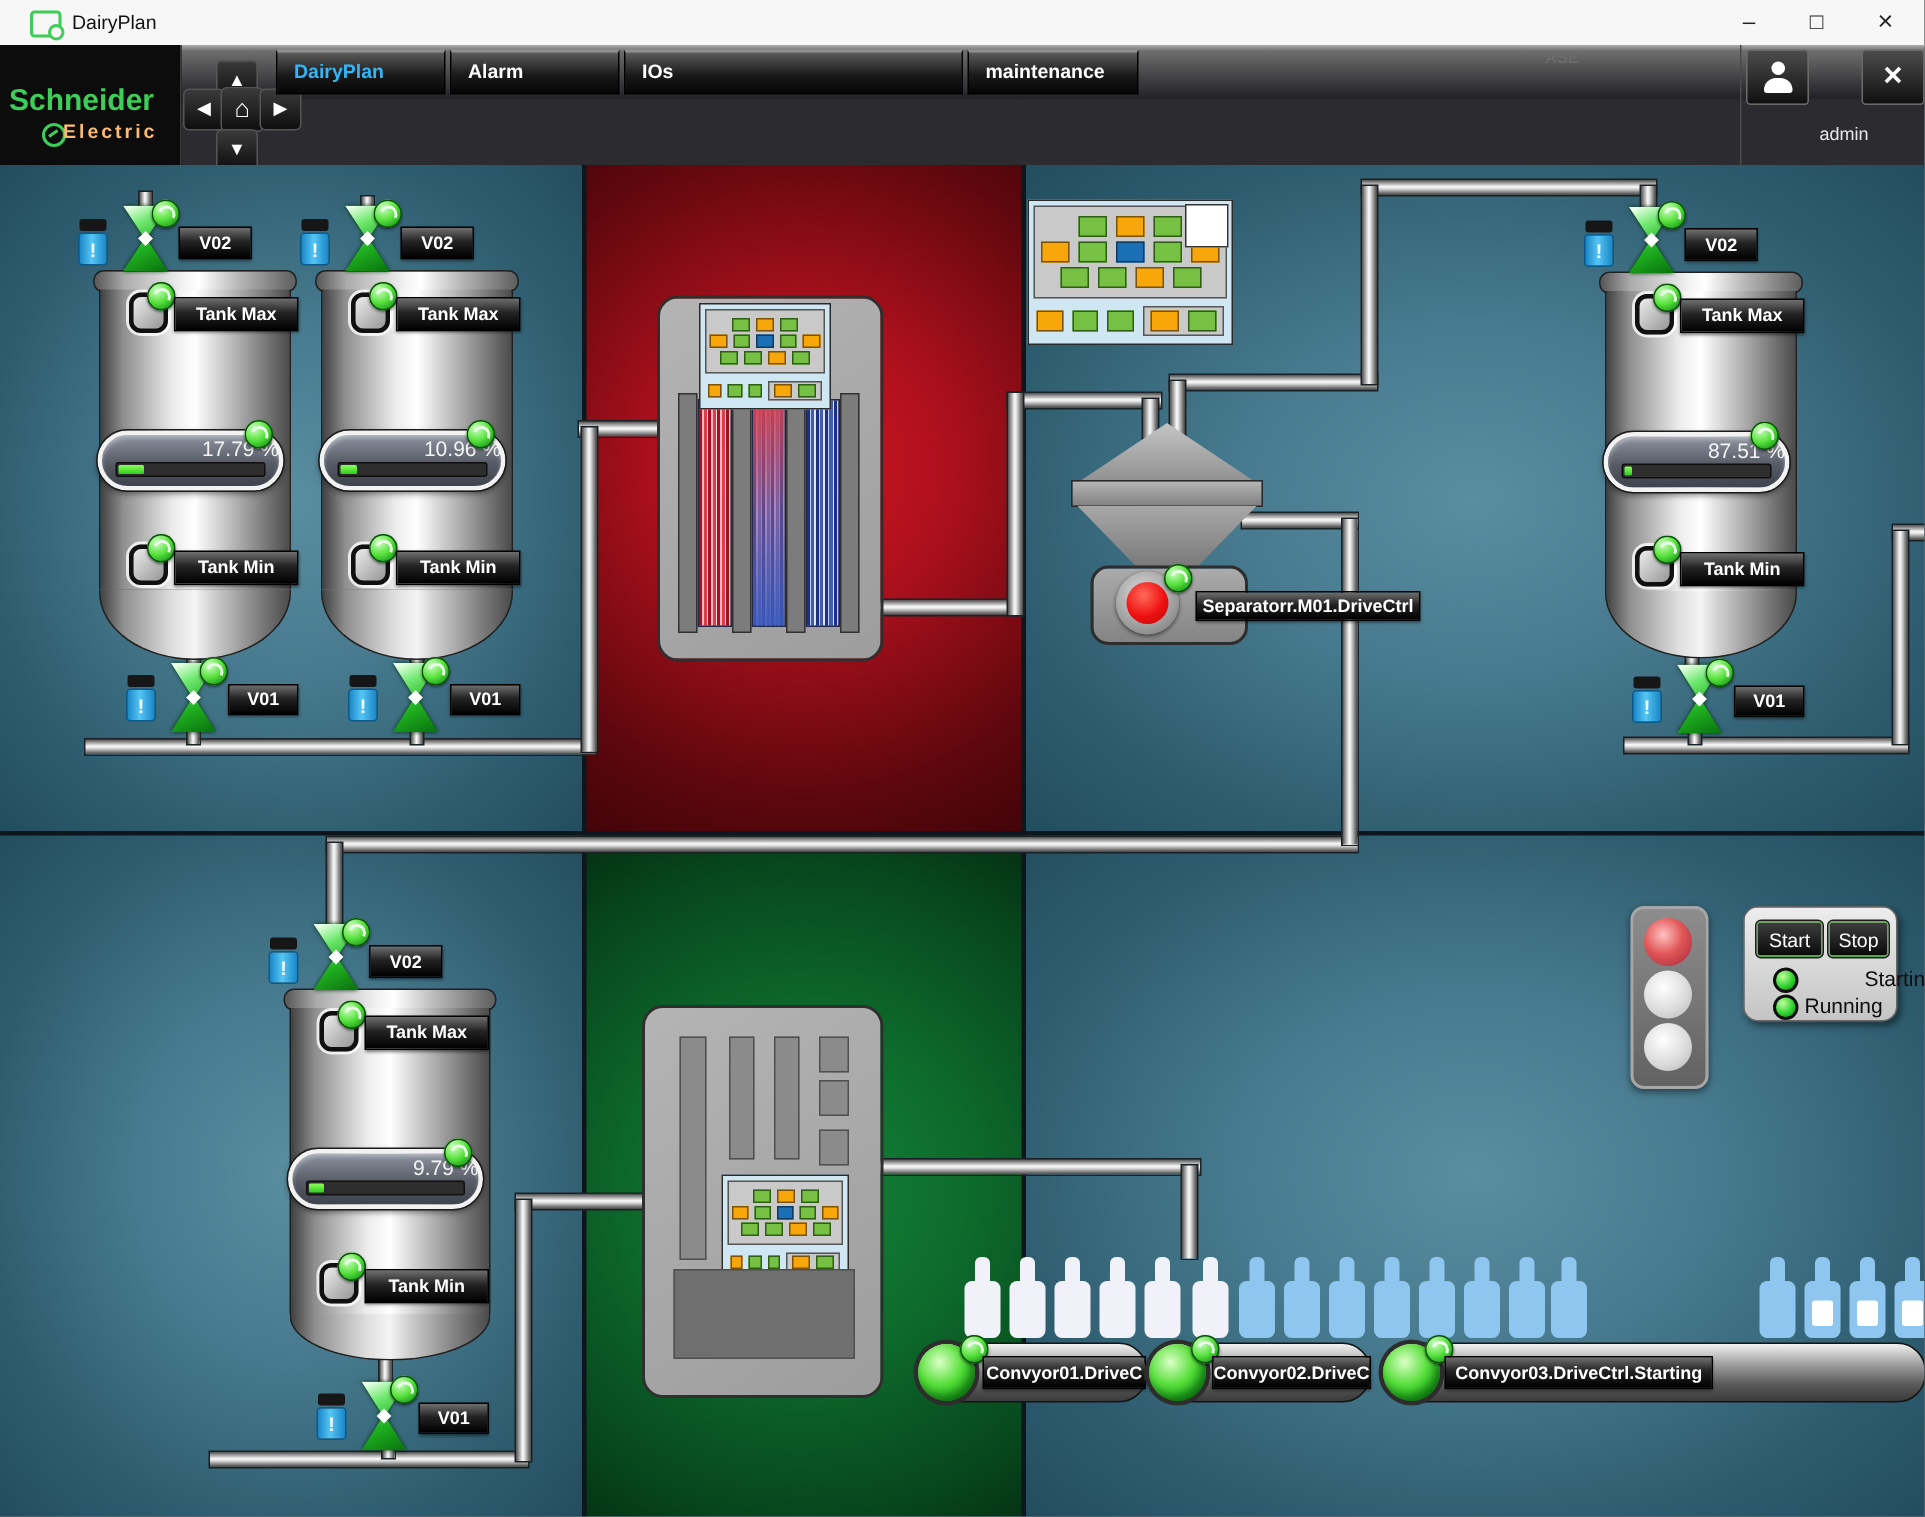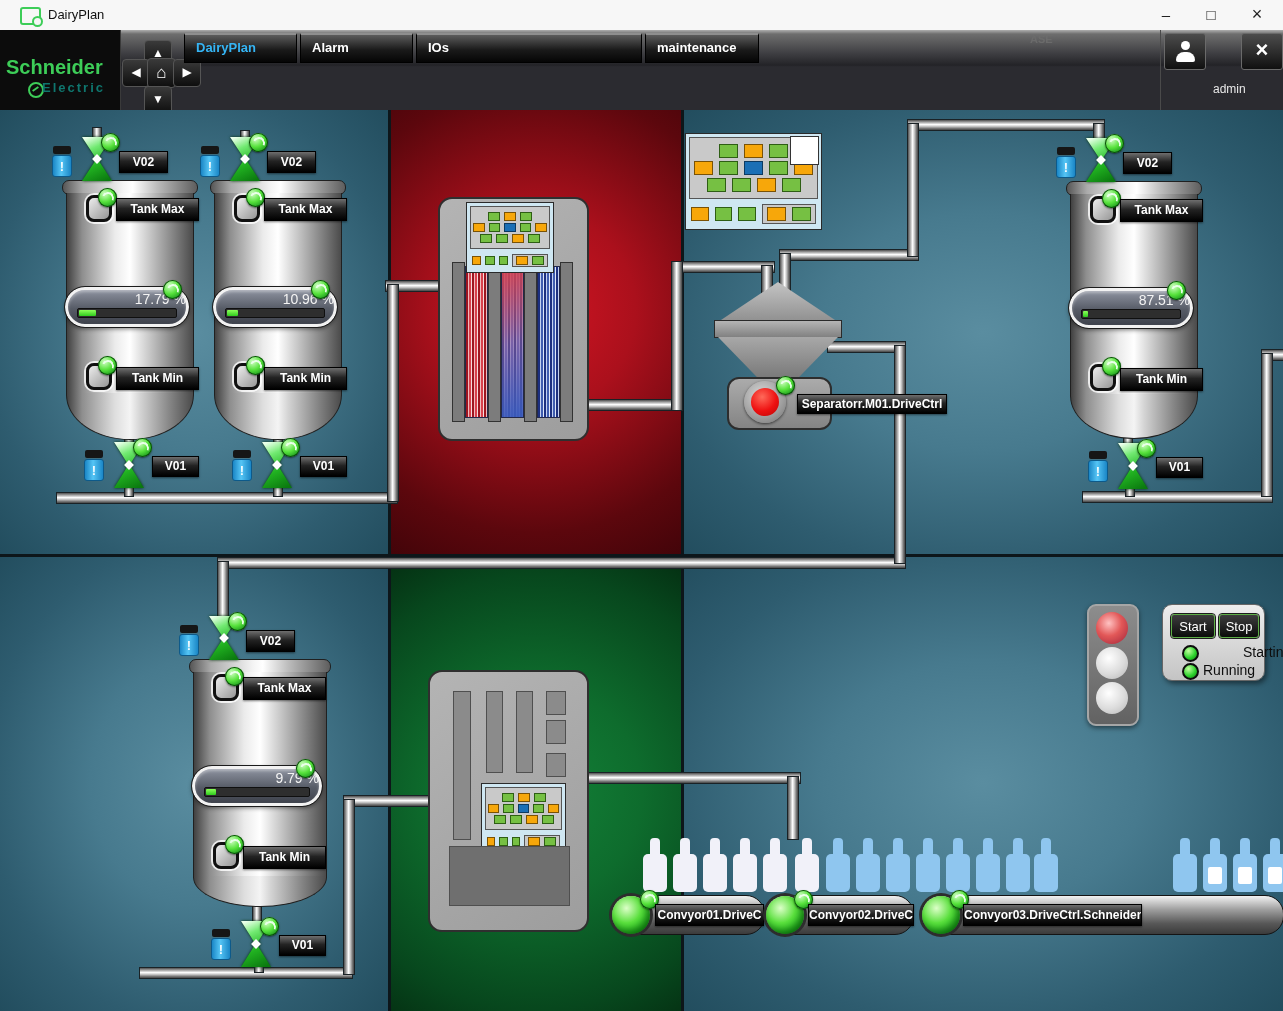--- a/index.html
+++ b/index.html
@@ -14,21 +14,21 @@
                   border-radius:50%;background:#f7f7f7;}
   .apptitle{position:absolute;left:48px;top:7px;font-size:13px;color:#111;}
   .winbtn{position:absolute;top:0px;width:44px;height:29px;text-align:center;line-height:29px;
           font-size:15px;color:#222;cursor:default;}
   
   .navbar{position:absolute;left:0;top:30px;width:1283px;height:80px;
           background:linear-gradient(180deg,#aeaeae 0%,#6e6e6e 5%,#3d3d41 30%,#232327 44%,#2b2b30 46%,#2b2b30 100%);
           border-bottom:2px solid #101418;}
   .brandbox{position:absolute;left:0;top:0;width:120px;height:80px;background:#0c0c0c;border-right:1px solid #3a3a3a;}
   .brand1{position:absolute;left:6px;top:26px;font-size:20px;font-weight:bold;color:#3dcd58;letter-spacing:0px;}
-  .brand2{position:absolute;left:42px;top:50px;font-size:13px;font-weight:bold;color:#0f766e;letter-spacing:2px;}
+  .brand2{position:absolute;left:42px;top:50px;font-size:13px;font-weight:bold;color:#fdba74;letter-spacing:2px;}
   .semark{position:absolute;left:28px;top:52px;width:12px;height:12px;border:2px solid #3dcd58;border-radius:50%;}
   .semark::after{content:'';position:absolute;left:2px;top:4px;width:7px;height:2px;background:#3dcd58;transform:rotate(-35deg);}
   .navarrow{position:absolute;width:26px;height:26px;background:linear-gradient(180deg,#3a3a3a,#0e0e0e);
             border:1px solid #555;border-radius:4px;color:#fff;text-align:center;line-height:25px;font-size:12px;}
   .navtab{position:absolute;top:3px;height:30px;background:linear-gradient(180deg,#5c5c5c 0%,#1a1a1a 55%,#050505 100%);
           border:1px solid #000;border-top:2px solid #8f8f8f;box-sizing:border-box;color:#fff;
           font-size:13px;font-weight:bold;line-height:26px;padding-left:11px;}
   .navtab.active{color:#35b5f5;}
   .watermark{position:absolute;left:1030px;top:3px;color:#6b6b6b;font-size:11px;font-weight:bold;}
   .userarea{position:absolute;left:1160px;top:0;width:123px;height:80px;border-left:1px solid #4a4a4a;}
@@ -272,21 +272,21 @@
     <div class="convey" style="left:764px;top:785px;width:148px;"></div>
     <div class="convey" style="left:920px;top:785px;width:362px;"></div>
     <div class="convball" style="left:612px;top:786px;"></div>
     <div class="badge" style="left:640px;top:780px;"></div>
     <div class="plabel" style="left:655px;top:794px;width:107px;height:20px;line-height:20px;">Convyor01.DriveC</div>
     <div class="convball" style="left:766px;top:786px;"></div>
     <div class="badge" style="left:794px;top:780px;"></div>
     <div class="plabel" style="left:808px;top:794px;width:104px;height:20px;line-height:20px;">Convyor02.DriveCtr</div>
     <div class="convball" style="left:922px;top:786px;"></div>
     <div class="badge" style="left:950px;top:780px;"></div>
-    <div class="plabel" style="left:963px;top:794px;width:177px;height:20px;line-height:20px;">Convyor03.DriveCtrl.Schneider</div>
+    <div class="plabel" style="left:963px;top:794px;width:177px;height:20px;line-height:20px;">Convyor03.DriveCtrl.Starting</div>
 
     <div id="tank-layer">
         <div class="" style="position:absolute;left:0;top:0;">
           <div class="tlid" style="left:62px;top:70px;width:134px;"></div>
           <div class="tbody" style="left:66px;top:83px;width:126px;height:200px;"></div>
           <div class="tdome" style="left:66px;top:283px;width:126px;height:46px;"></div>
           <div class="valve" style="left:82px;top:27px;height:44px;">
             <div class="valveshape" style=""></div>
             <div class="valvegap" style=""></div>
           </div>

